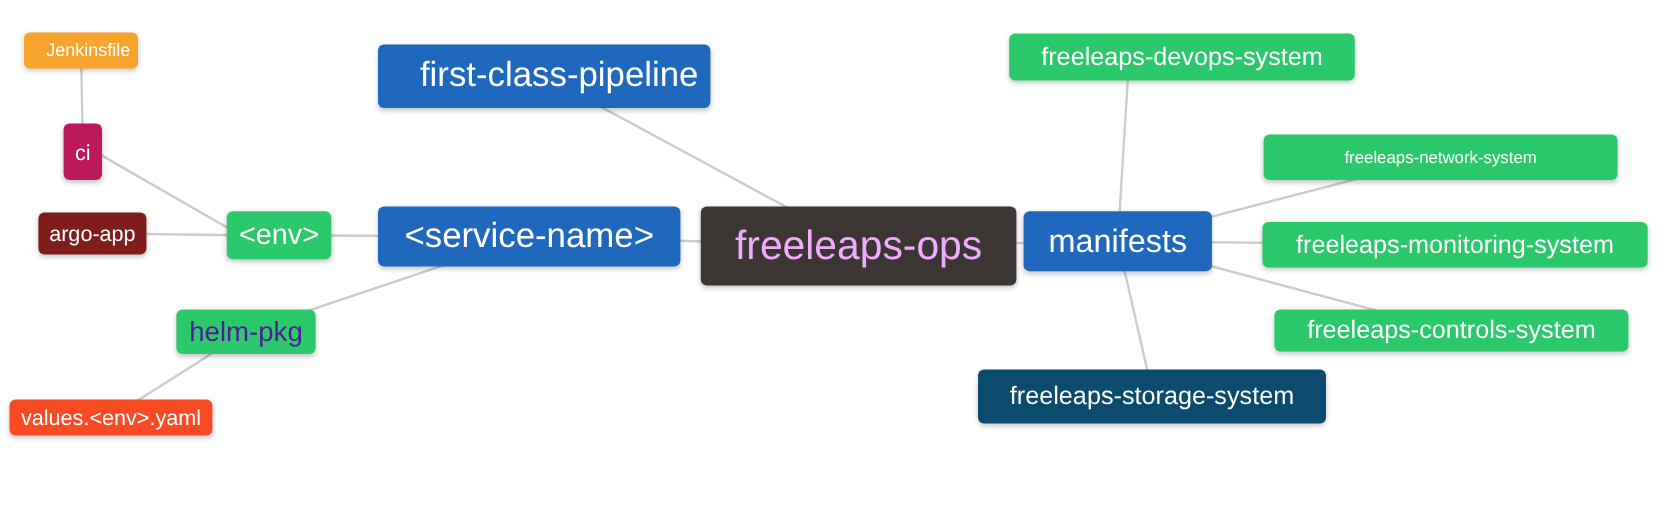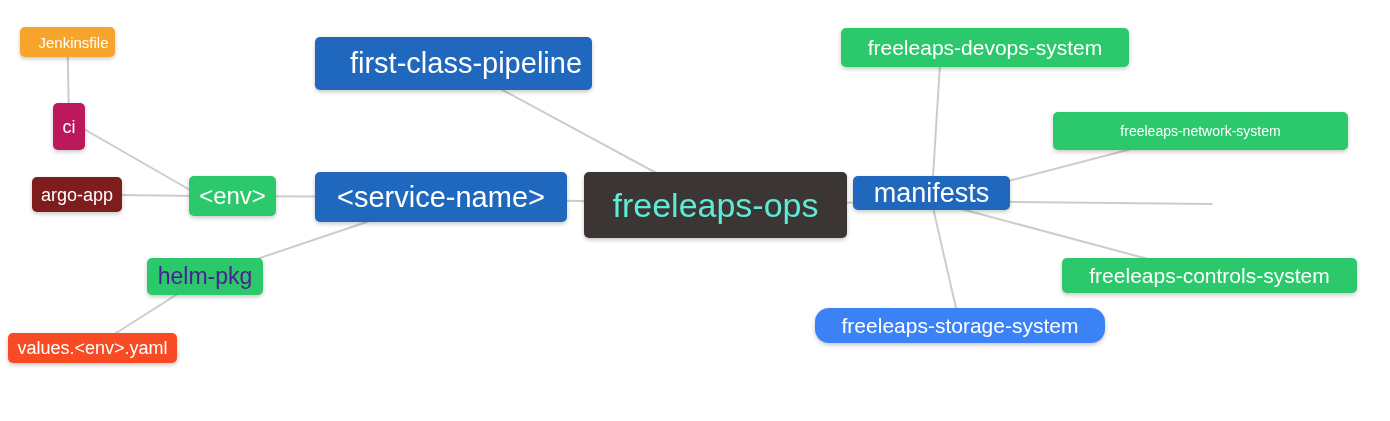--- a/index.html
+++ b/index.html
@@ -50,27 +50,28 @@
       <line x1="92.5" y1="348" x2="205" y2="276.5" stroke="#cccccc" stroke-width="2"></line>
       <line x1="441" y1="197" x2="715.5" y2="205" stroke="#cccccc" stroke-width="2"></line>
       <line x1="453.5" y1="63.5" x2="715.5" y2="205" stroke="#cccccc" stroke-width="2"></line>
       <line x1="715.5" y1="205" x2="931.5" y2="201" stroke="#cccccc" stroke-width="2"></line>
       <line x1="931.5" y1="201" x2="941" y2="47.5" stroke="#cccccc" stroke-width="2"></line>
       <line x1="931.5" y1="201" x2="1200.5" y2="131" stroke="#cccccc" stroke-width="2"></line>
       <line x1="931.5" y1="201" x2="1212.5" y2="204" stroke="#cccccc" stroke-width="2"></line>
       <line x1="931.5" y1="201" x2="1209.5" y2="275.5" stroke="#cccccc" stroke-width="2"></line>
       <line x1="931.5" y1="201" x2="960" y2="325.5" stroke="#cccccc" stroke-width="2"></line>
     </svg>
-    <div class="node" style="left: 584px; top: 172px; width: 263px; height: 66px; font-size: 34px; background: rgb(59, 54, 52); color: #5eead4;">freeleaps-ops</div>
+    <div class="node" style="left: 584px; top: 172px; width: 263px; height: 66px; font-size: 34px; background: rgb(59, 54, 52); color: #f0abfc;">freeleaps-ops</div>
     <div class="node" style="left: 315px; top: 37px; width: 277px; height: 53px; font-size: 29px; background: rgb(32, 104, 190); color: rgb(255, 255, 255); padding-left: 25px;">first-class-pipeline</div>
     <div class="node" style="left: 315px; top: 172px; width: 252px; height: 50px; font-size: 29px; background: rgb(32, 104, 190); color: rgb(255, 255, 255);">&lt;service-name&gt;</div>
-    <div class="node" style="left: 853px; top: 176px; width: 157px; height: 34px; font-size: 27px; background: rgb(32, 104, 190); color: rgb(255, 255, 255);">manifests</div>
+    <div class="node" style="left: 853px; top: 176px; width: 157px; height: 50px; font-size: 27px; background: rgb(32, 104, 190); color: rgb(255, 255, 255);">manifests</div>
     <div class="node" style="left: 157px; top: 176px; width: 87px; height: 40px; font-size: 24px; background: rgb(43, 201, 108); color: rgb(255, 255, 255); margin-left: 32px;">&lt;env&gt;</div>
     <div class="node" style="left: 147px; top: 258px; width: 116px; height: 37px; font-size: 23px; background: rgb(43, 201, 108); color: #4c1d95;">helm-pkg</div>
     <div class="node" style="left: 797px; top: 28px; width: 288px; height: 39px; font-size: 21px; background: rgb(43, 201, 108); color: rgb(255, 255, 255); margin-left: 44px;">freeleaps-devops-system</div>
     <div class="node" style="left: 1053px; top: 112px; width: 295px; height: 38px; font-size: 14px; background: rgb(43, 201, 108); color: rgb(255, 255, 255);">freeleaps-network-system</div>
+    <div class="node" style="left: 1052px; top: 185px; width: 321px; height: 38px; font-size: 21px; background: rgb(43, 201, 108); color: rgb(255, 255, 255);">freeleaps-monitoring-system</div>
     <div class="node" style="left: 1062px; top: 258px; width: 295px; height: 35px; font-size: 21px; background: rgb(43, 201, 108); color: rgb(255, 255, 255);">freeleaps-controls-system</div>
-    <div class="node" style="left: 815px; top: 308px; width: 290px; height: 35px; font-size: 21px; background: #3b82f6; color: rgb(255, 255, 255); border-radius: 14px;">freeleaps-storage-system</div>
+    <div class="node" style="left: 815px; top: 308px; width: 290px; height: 45px; font-size: 21px; background: #0c4a6e; color: rgb(255, 255, 255);">freeleaps-storage-system</div>
     <div class="node" style="left: 53px; top: 103px; width: 32px; height: 47px; font-size: 18px; background: #be185d; color: rgb(255, 255, 255);">ci</div>
     <div class="node" style="left: 32px; top: 177px; width: 90px; height: 35px; font-size: 18px; background: #7f1d1d; color: rgb(255, 255, 255);">argo-app</div>
     <div class="node" style="left: 8px; top: 333px; width: 169px; height: 30px; font-size: 18px; background: rgb(249, 75, 35); color: rgb(255, 255, 255);">values.&lt;env&gt;.yaml</div>
     <div class="node" style="left: 20px; top: 27px; width: 95px; height: 30px; font-size: 15px; background: rgb(246, 164, 44); color: rgb(255, 255, 255); padding-left: 12px;">Jenkinsfile</div>
   </div>
 
 </body></html>

